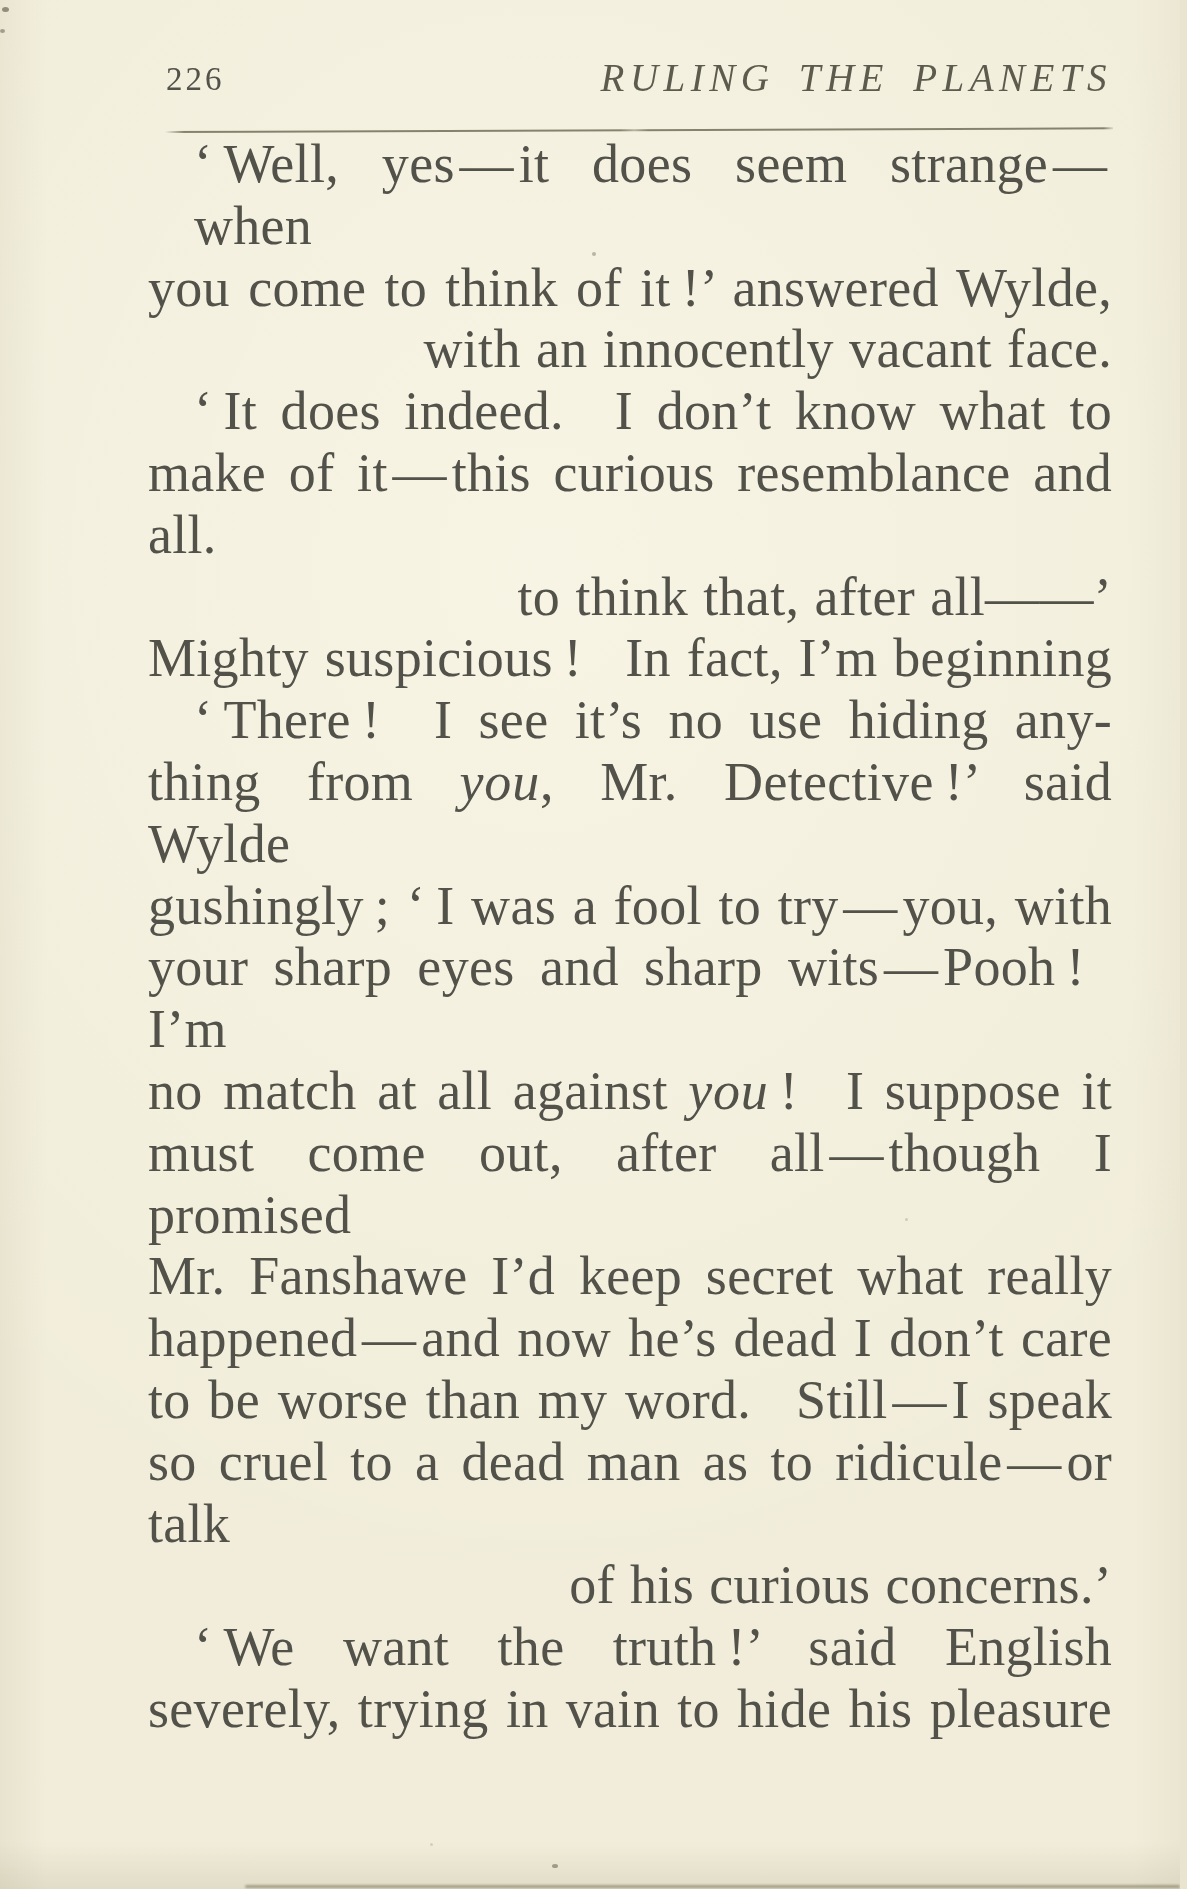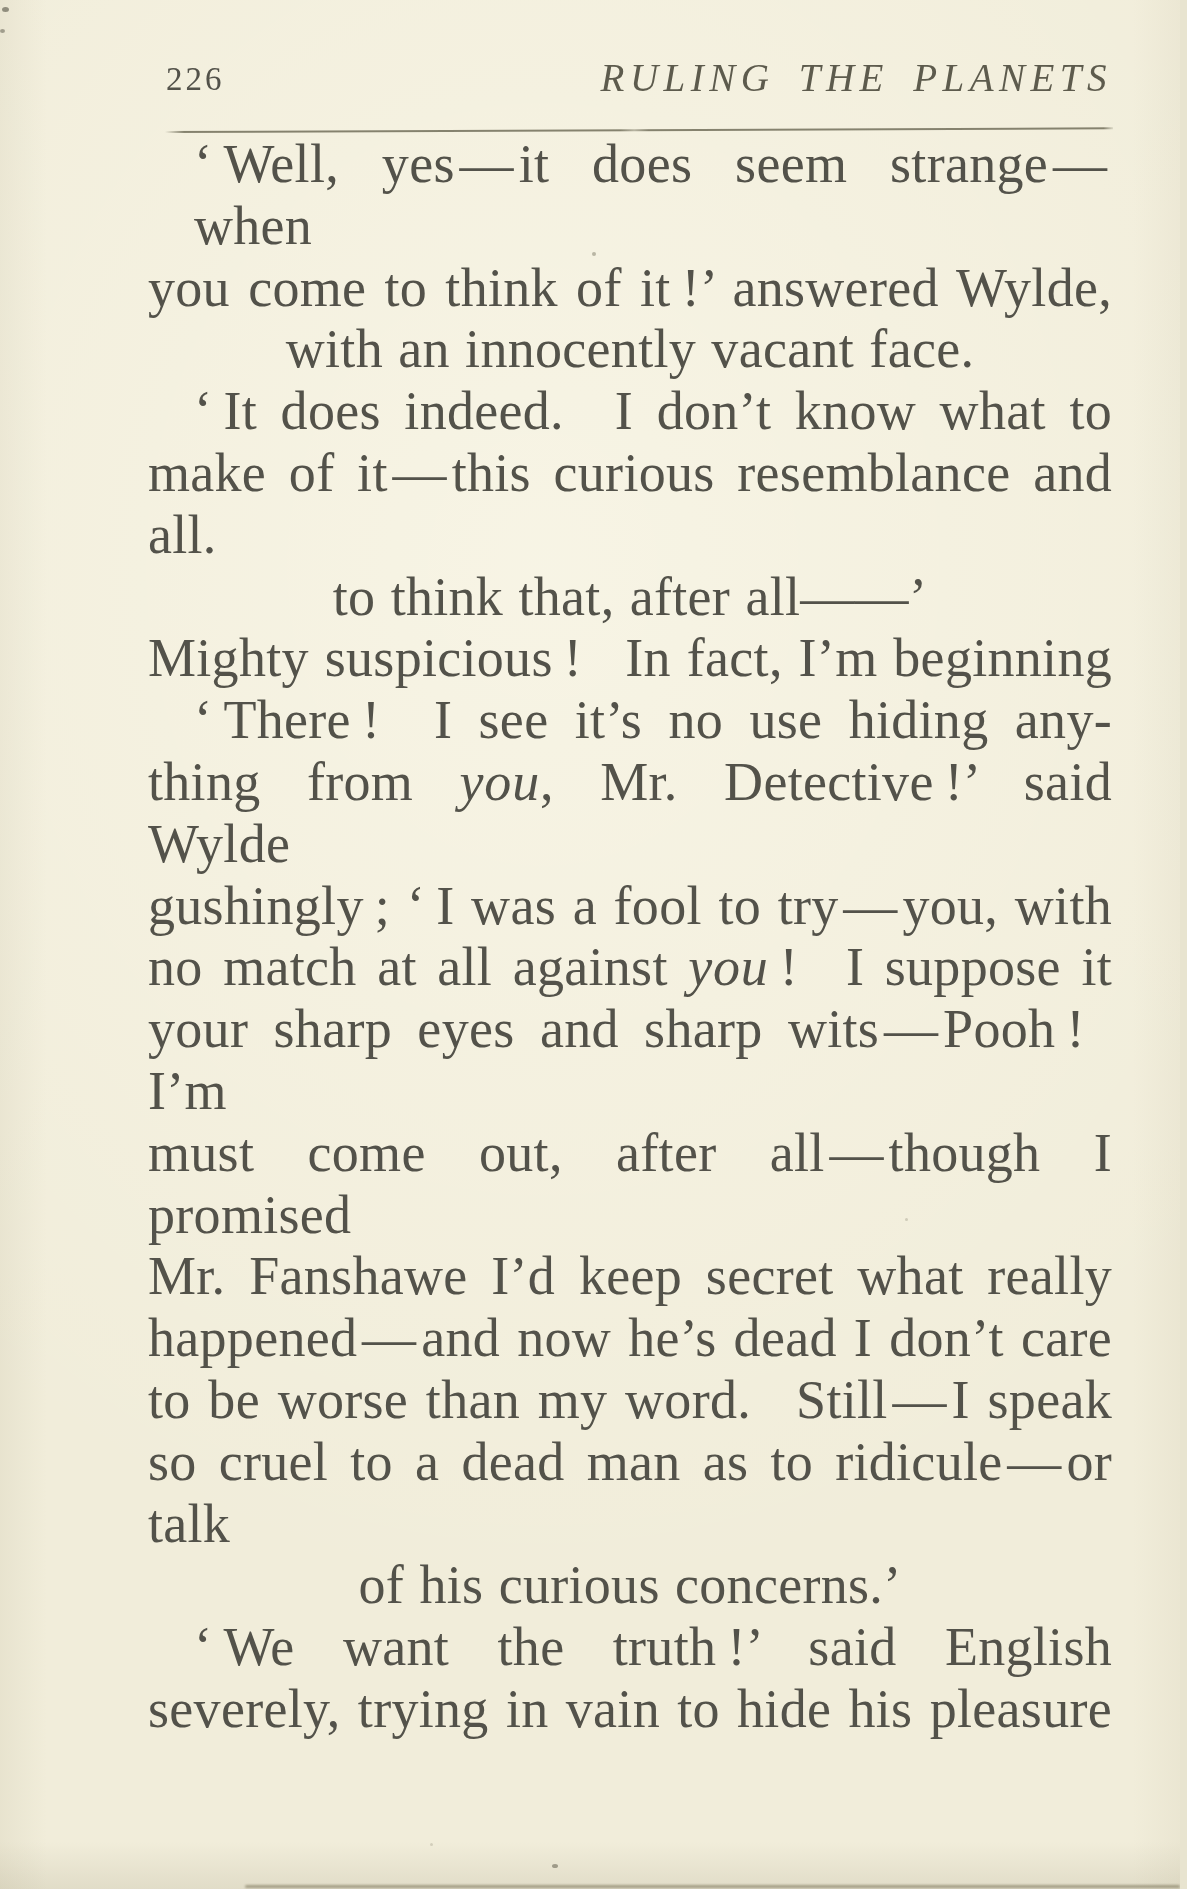--- a/index.html
+++ b/index.html
@@ -81,21 +81,21 @@
     left: 148px;
     width: 964px;
     font-size: 54px;
     letter-spacing: 0.3px;
     word-spacing: 1.5px;
     color: var(--ink);
     margin-top: 10px;
   }
   .line {
     line-height: 61.8px;
-    text-align: center;
+    text-align: right;
     white-space: normal;
   }
   .line.stretch {
     text-align: justify;
     text-align-last: justify;
   }
   .line.indent { padding-left: 46px; }
   .line em {
     font-style: italic;
     letter-spacing: 0.8px;
@@ -141,22 +141,22 @@
       <div class="line indent stretch"><span>‘ Well, yes — it does seem strange — when</span></div>
       <div class="line stretch"><span>you come to think of it !’ answered Wylde,</span></div>
       <div class="line"><span>with an innocently vacant face.</span></div>
       <div class="line indent stretch"><span>‘ It does indeed.  I don’t know what to</span></div>
       <div class="line stretch"><span>make of it — this curious resemblance and all.</span></div>
       <div class="line"><span>to think that, after all——’</span></div>
       <div class="line stretch"><span>Mighty suspicious !  In fact, I’m beginning</span></div>
       <div class="line indent stretch"><span>‘ There !  I see it’s no use hiding any-</span></div>
       <div class="line stretch"><span>thing from </span><em>you</em><span>, Mr. Detective !’ said Wylde</span></div>
       <div class="line stretch"><span>gushingly ; ‘ I was a fool to try — you, with</span></div>
+      <div class="line stretch"><span>your sharp eyes and sharp wits — Pooh !  I’m</span></div>
       <div class="line stretch"><span>no match at all against </span><em>you</em><span> !  I suppose it</span></div>
-      <div class="line stretch"><span>your sharp eyes and sharp wits — Pooh !  I’m</span></div>
       <div class="line stretch"><span>must come out, after all — though I promised</span></div>
       <div class="line stretch"><span>Mr. Fanshawe I’d keep secret what really</span></div>
       <div class="line stretch"><span>happened — and now he’s dead I don’t care</span></div>
       <div class="line stretch"><span>to be worse than my word.  Still — I speak</span></div>
       <div class="line stretch"><span>so cruel to a dead man as to ridicule — or talk</span></div>
       <div class="line"><span>of his curious concerns.’</span></div>
       <div class="line indent stretch"><span>‘ We want the truth !’ said English</span></div>
       <div class="line stretch"><span>severely, trying in vain to hide his pleasure</span></div>
     </main>
 

